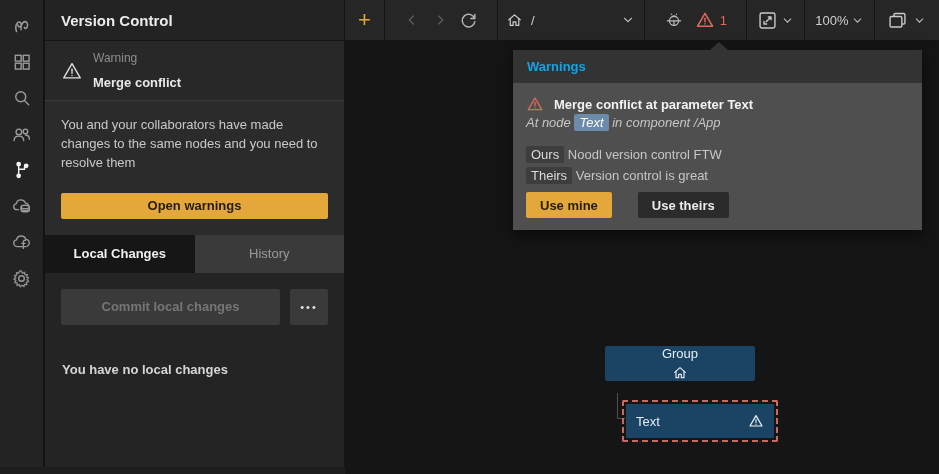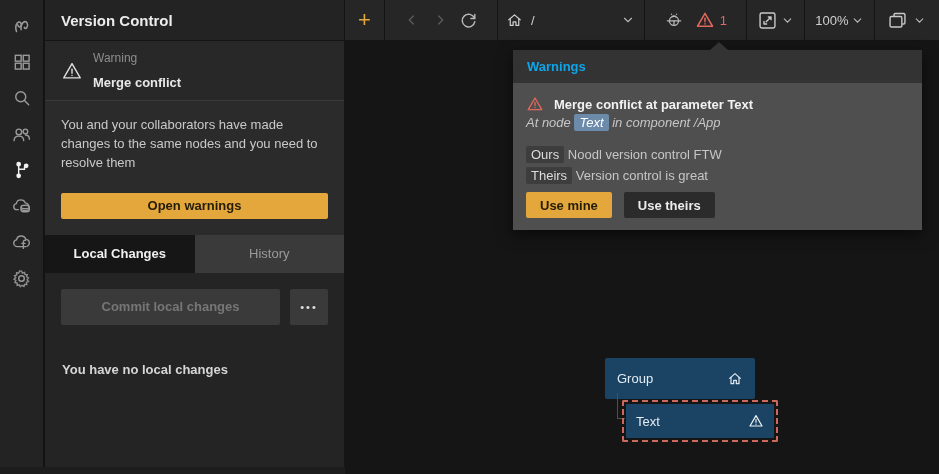--- a/index.html
+++ b/index.html
@@ -90,21 +90,21 @@
   .warn-count { font-size:13px; color:#e0685c; }
   .zoom-label { font-size:13px; color:#d0d0d0; font-family:inherit; background:none; border:none; cursor:pointer; }
 
   
   .canvas { position:absolute; left:345px; top:41px; width:594px; height:433px; background:#151515; }
   .node {
     position:absolute; background:#1b4363; border-radius:2px;
     display:flex; align-items:center; justify-content:space-between;
     padding:0 12px; color:#e3edf5; font-size:13px; cursor:pointer;
   }
-  .node-group { left:260px; top:317px; width:150px; height:41px; }
+  .node-group { left:260px; top:305px; width:150px; height:35px;flex-direction:column; }
   .node-conn { position:absolute; left:272px; top:352px; width:8px; height:26px;
     border-left:1px solid #4f4f4f; border-bottom:1px solid #4f4f4f; }
   .node-text-outer {
     position:absolute; left:277px; top:359px; width:156px;
     border:2px dashed #cb6a5c; padding:2px; border-radius:2px; cursor:pointer;
   }
   .node-text-inner {
     background:#1b4363; height:34px; border-radius:1px;
     display:flex; align-items:center; justify-content:space-between;
     padding:0 10px; color:#e3edf5; font-size:13px;
@@ -129,21 +129,21 @@
   .pwarn-title { font-size:13px; font-weight:bold; color:#f2f2f2; }
   .ploc-row { margin-top:2px; font-size:13px; color:#c6c6c6;font-style:italic; }
   .chip-node {
     background:#6c8bab; color:#fff; padding:1px 5px; border-radius:2px; font-size:13px;
   }
   .pdiff-row { margin-top:6px; font-size:13px; color:#c6c6c6; }
   .pdiff-row.first { margin-top:17px; }
   .chip-side {
     background:#3d3d3d; color:#dcdcdc; padding:1px 5px; border-radius:2px; font-size:13px;
   }
-  .pbtn-row { margin-top:9px; display:flex; gap:12px; }
+  .pbtn-row { margin-top:9px; display:flex; gap:26px; }
   .use-mine {
     background:#E3A73C; color:#241c07; border:none; border-radius:2px;
     padding:0 14px; height:26px; font-family:inherit; font-size:13px; font-weight:bold; cursor:pointer;
   }
   .use-theirs {
     background:#2b2b2b; color:#ececec; border:none; border-radius:2px;
     padding:0 14px; height:26px; font-family:inherit; font-size:13px; font-weight:bold; cursor:pointer;
   }
 </style>
 </head>

